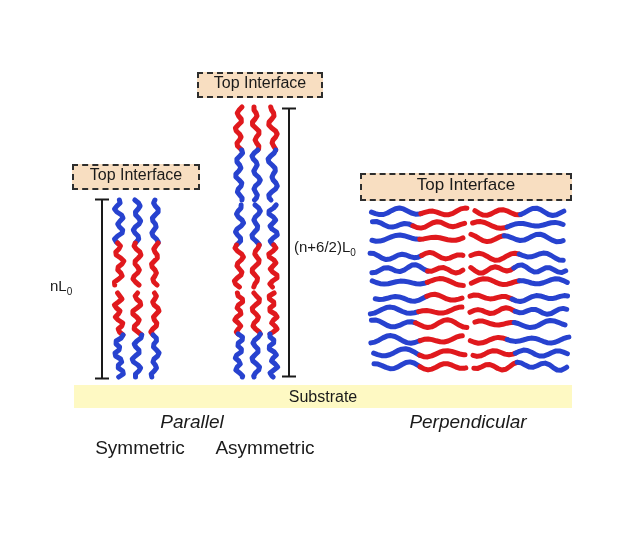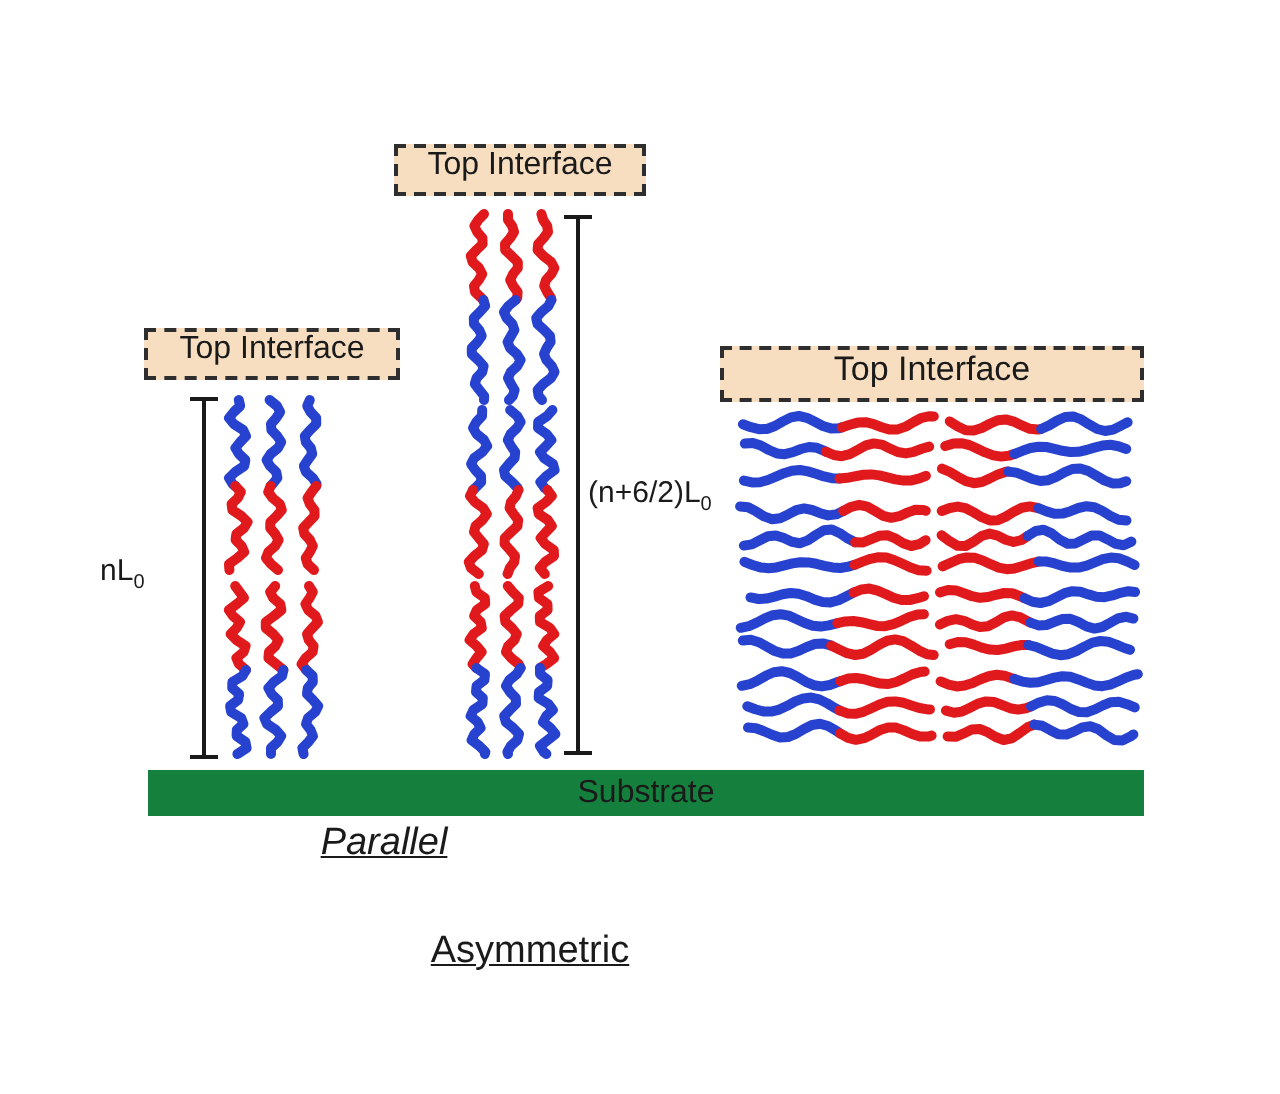--- a/index.html
+++ b/index.html
@@ -19,26 +19,26 @@
   .iface-box.right{left:360px;top:173px;width:212px;height:28px;font-size:17px;}
   .dim-label{position:absolute;font-size:15px;}
   .dim-label sub{font-size:10px;line-height:0;}
   .dim-sym{left:50px;top:277px;width:46px;}
   .dim-asym{left:294px;top:238px;}
   .substrate-bar{
     position:absolute;left:74px;top:385px;width:498px;height:23px;
     background:#e2e7e5;display:flex;align-items:center;justify-content:center;
     font-size:16px;
   }
-  .cap{position:absolute;text-align:center;font-size:19px;text-decoration:underline;}
+  .cap{position:absolute;text-align:center;font-size:19px;}
   .cap.it{font-style:italic;}
   .cap-parallel{left:127px;top:411px;width:130px;}
   .cap-perp{left:388px;top:411px;width:160px;}
   .cap-symmetric{left:86px;top:437px;width:108px;}
-  .cap-asymmetric{left:206px;top:437px;width:118px;margin-top:28px;}
+  .cap-asymmetric{left:206px;top:437px;width:118px;}
 </style>
 </head>
 <body>
 
 <div class="stage">
 
   <svg id="fig" width="640" height="547" viewBox="0 0 640 547">
       <path d="M119.4,200 L120.1,203 L116.9,206 L114.5,209 L116.9,212 L121.6,215 L123.0,218 L120.1,221 L117.7,224 L119.5,227 L122.7,230 L122.1,233 L117.6,236 L114.5,239 L116.3,242 L117.6,243" fill="none" stroke="#2742cf" stroke-width="5" stroke-linecap="round" stroke-linejoin="round"></path>
       <path d="M117.6,243 L120.4,246 L118.9,249 L115.8,252 L116.2,255 L120.7,258 L123.8,261 L122.0,264 L118.2,267 L117.8,270 L120.8,273 L122.1,276 L118.7,279 L114.5,282 L114.7,285" fill="none" stroke="#e0191d" stroke-width="5" stroke-linecap="round" stroke-linejoin="round"></path>
       <path d="M117.6,293 L119.8,296 L122.0,299 L118.4,302 L114.4,305 L116.5,308 L120.0,311 L118.3,314 L115.3,317 L118.2,320 L122.8,323 L121.8,326 L118.2,329 L119.5,332 L123.0,335" fill="none" stroke="#e0191d" stroke-width="5" stroke-linecap="round" stroke-linejoin="round"></path>
@@ -131,20 +131,22 @@
   <div class="iface-box mid" style="background: rgb(248, 222, 193); border-color: rgb(46, 46, 46);">
     <span>Top Interface</span>
   </div>
   <div class="iface-box right" style="background: rgb(248, 222, 193); border-color: rgb(46, 46, 46);">
     <span>Top Interface</span>
   </div>
 
   <div class="dim-label dim-sym"><span>nL</span><sub>0</sub></div>
   <div class="dim-label dim-asym"><span>(n+6/2)L</span><sub>0</sub></div>
 
-  <div class="substrate-bar" style="background: #15803d;">
+  <div class="substrate-bar" style="background: #fef9c3;">
     <span>Substrate</span>
   </div>
 
   <div class="cap it cap-parallel">Parallel</div>
+  <div class="cap it cap-perp">Perpendicular</div>
+  <div class="cap cap-symmetric">Symmetric</div>
   <div class="cap cap-asymmetric">Asymmetric</div>
 
 </div>
 
 </body></html>

